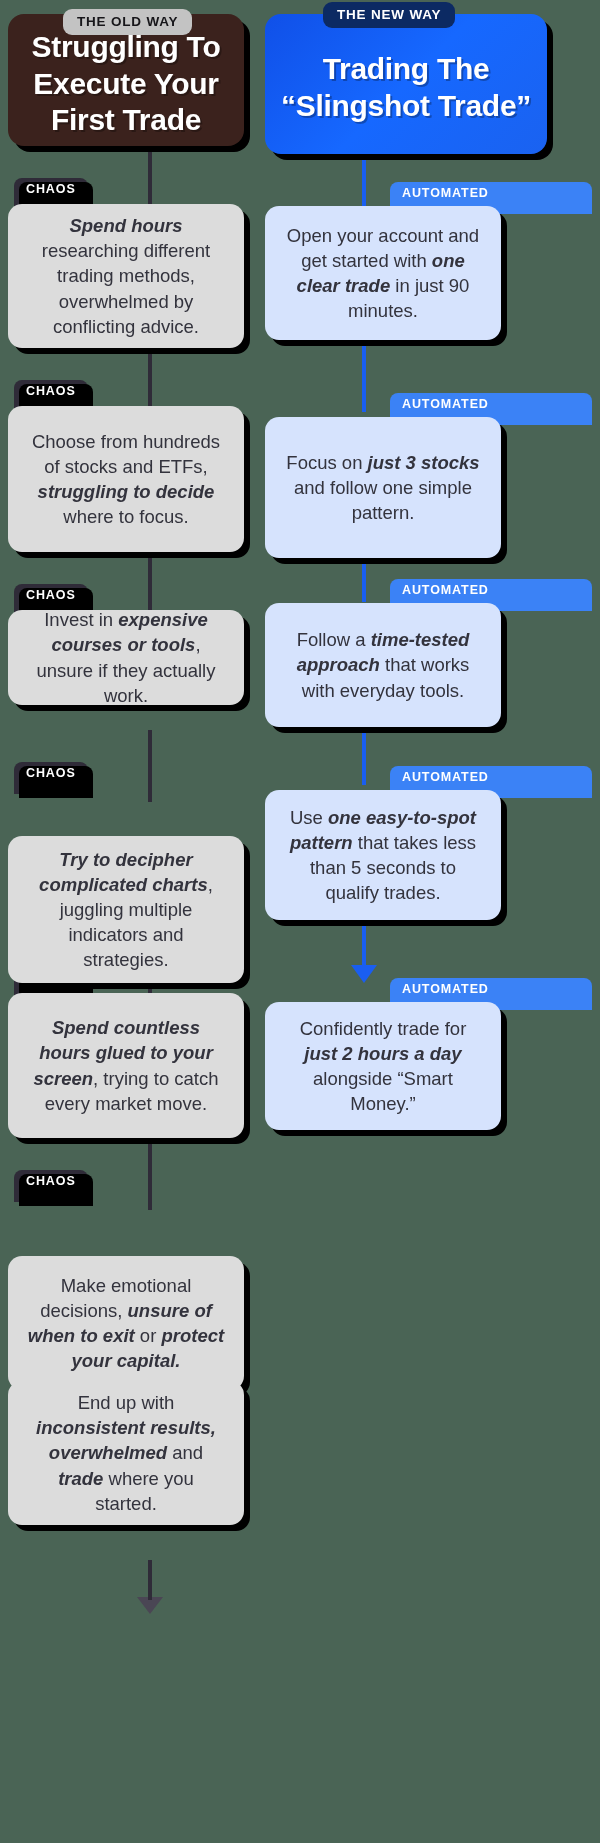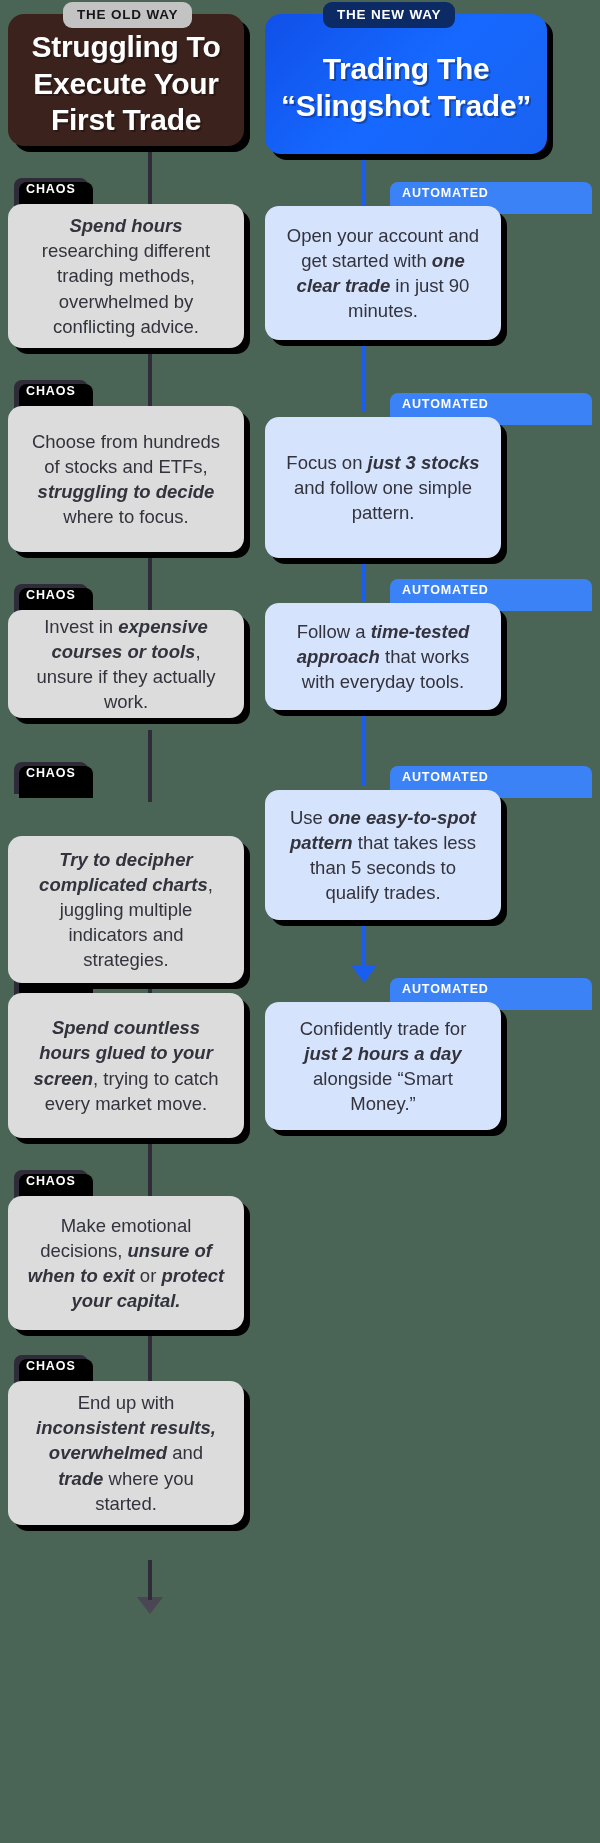--- a/index.html
+++ b/index.html
@@ -142,40 +142,40 @@
   <div class="conn conn-old" style="left:148px; top:1330px; height:70px;"></div>
   <div class="arrowhead arrow-old" style="left:137px; top:1597px;"></div>
   <div class="conn conn-old" style="left:148px; top:1560px; height:40px;"></div>
 
   <div class="hdr hdr-old node" style="left:8px; top:14px; width:236px; height:132px;">
     <div class="shadow"></div>
     <div class="face">
       <div class="hdr-title">Struggling To Execute Your First Trade</div>
     </div>
   </div>
-  <div class="pill pill-old" style="left:63px; top:2px;">THE OLD WAY</div>
+  <div class="pill pill-old" style="left:63px; top:9px;">THE OLD WAY</div>
 
   <div class="tag tag-chaos" style="left:14px; top:178px;">CHAOS<span class="tshadow"></span></div>
   <div class="node step step-old" style="left:8px; top:204px; width:236px; height:144px;">
     <div class="shadow"></div>
     <div class="face">
         <div><em>Spend hours</em> researching different trading methods, overwhelmed by conflicting advice.</div>
       </div>
   </div>
 
   <div class="tag tag-chaos" style="left:14px; top:380px;">CHAOS<span class="tshadow"></span></div>
   <div class="node step step-old" style="left:8px; top:406px; width:236px; height:146px;">
     <div class="shadow"></div>
     <div class="face">
         <div>Choose from hundreds of stocks and ETFs, <em>struggling to decide</em> where to focus.</div>
       </div>
   </div>
 
   <div class="tag tag-chaos" style="left:14px; top:584px;">CHAOS<span class="tshadow"></span></div>
-  <div class="node step step-old" style="left:8px; top:610px; width:236px; height:108px;">
+  <div class="node step step-old" style="left:8px; top:610px; width:236px; height:95px;">
     <div class="shadow"></div>
     <div class="face">
         <div>Invest in <em>expensive courses or tools</em>, unsure if they actually work.</div>
       </div>
   </div>
 
   <div class="tag tag-chaos" style="left:14px; top:762px;">CHAOS<span class="tshadow"></span></div>
   <div class="node step step-old" style="left:8px; top:836px; width:236px; height:147px;">
     <div class="shadow"></div>
     <div class="face">
@@ -185,21 +185,21 @@
 
   <div class="tag tag-chaos" style="left:14px; top:967px;">CHAOS<span class="tshadow"></span></div>
   <div class="node step step-old" style="left:8px; top:993px; width:236px; height:145px;">
     <div class="shadow"></div>
     <div class="face">
         <div><em>Spend countless hours glued to your screen</em>, trying to catch every market move.</div>
       </div>
   </div>
 
   <div class="tag tag-chaos" style="left:14px; top:1170px;">CHAOS<span class="tshadow"></span></div>
-  <div class="node step step-old" style="left:8px; top:1196px; width:236px; height:134px;">
+  <div class="node step step-old" style="left:8px; top:1256px; width:236px; height:134px;">
     <div class="shadow"></div>
     <div class="face">
         <div>Make emotional decisions, <em>unsure of when to exit</em> or <em>protect your capital.</em></div>
       </div>
   </div>
 
   <div class="tag tag-chaos" style="left:14px; top:1355px;">CHAOS<span class="tshadow"></span></div>
   <div class="node step step-old" style="left:8px; top:1381px; width:236px; height:144px;">
     <div class="shadow"></div>
     <div class="face">
@@ -232,21 +232,21 @@
 
   <div class="tag tag-auto" style="left:390px; top:393px;">AUTOMATED</div>
   <div class="node step step-new" style="left:265px; top:417px; width:236px; height:141px;">
     <div class="shadow"></div>
     <div class="face">
         <div>Focus on <em>just 3 stocks</em> and follow one simple pattern.</div>
       </div>
   </div>
 
   <div class="tag tag-auto" style="left:390px; top:579px;">AUTOMATED</div>
-  <div class="node step step-new" style="left:265px; top:603px; width:236px; height:107px;">
+  <div class="node step step-new" style="left:265px; top:603px; width:236px; height:124px;">
     <div class="shadow"></div>
     <div class="face">
         <div>Follow a <em>time-tested approach</em> that works with everyday tools.</div>
       </div>
   </div>
 
   <div class="tag tag-auto" style="left:390px; top:766px;">AUTOMATED</div>
   <div class="node step step-new" style="left:265px; top:790px; width:236px; height:130px;">
     <div class="shadow"></div>
     <div class="face">

